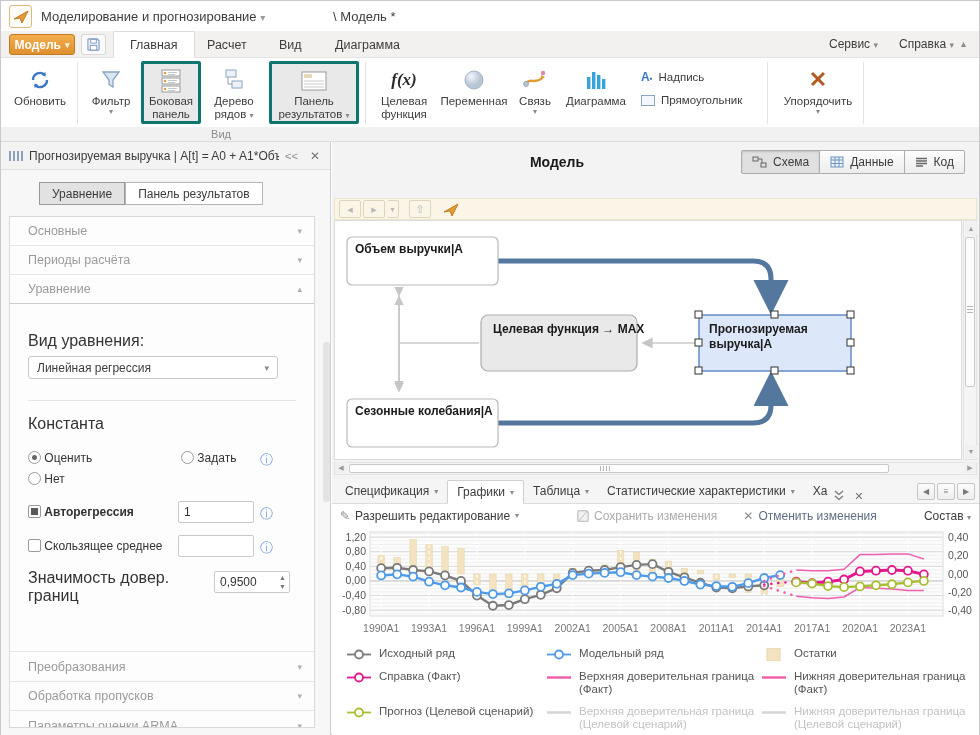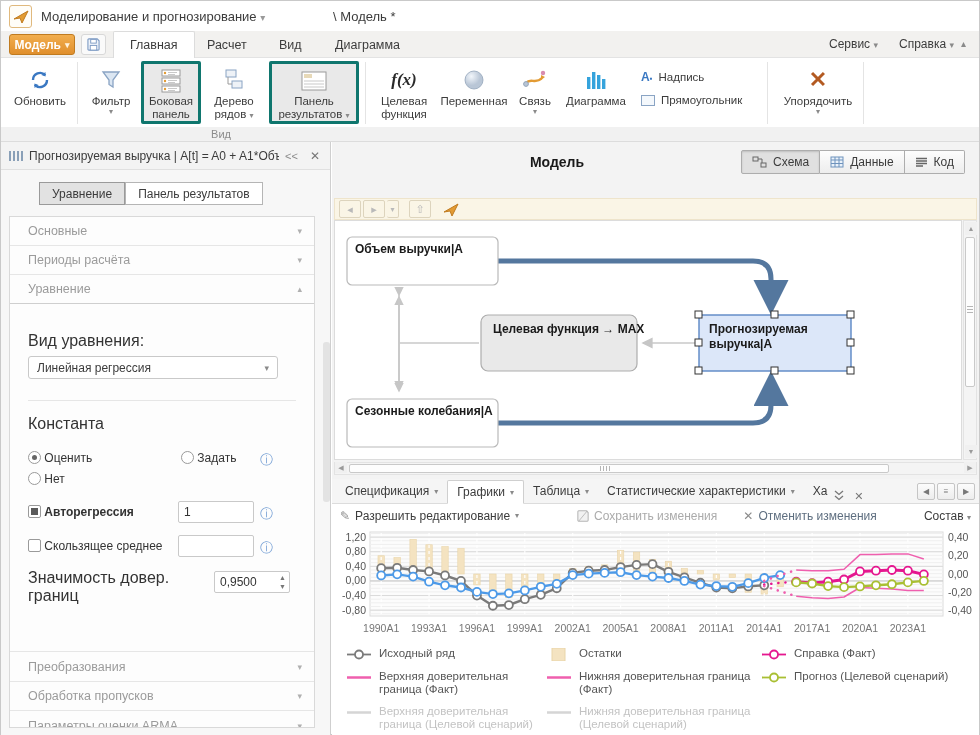--- a/index.html
+++ b/index.html
@@ -677,20 +677,27 @@
     <div id="legend">
         <div class="litem">
           <svg width="26" height="13" class="lmark">
             <line x1="1" x2="25" y1="6.5" y2="6.5" stroke="#7a7a7a" stroke-width="1.8"></line>
             <circle cx="13" cy="6.5" r="4" fill="#fff" stroke="#7a7a7a" stroke-width="1.8"></circle>
           </svg>
           <span>Исходный ряд</span>
         </div>
         <div class="litem">
           <svg width="26" height="13" class="lmark">
+            <line x1="1" x2="25" y1="6.5" y2="6.5" stroke="#4d9ae8" stroke-width="1.8"></line>
+            <circle cx="13" cy="6.5" r="4" fill="#fff" stroke="#4d9ae8" stroke-width="1.8"></circle>
+          </svg>
+          <span>Модельный ряд</span>
+        </div>
+        <div class="litem">
+          <svg width="26" height="13" class="lmark">
             <rect x="6" y="0" width="13" height="13" fill="#f4e3c1" stroke="#e9d5a9"></rect>
           </svg>
           <span>Остатки</span>
         </div>
         <div class="litem">
           <svg width="26" height="13" class="lmark">
             <line x1="1" x2="25" y1="6.5" y2="6.5" stroke="#e5178f" stroke-width="1.8"></line>
             <circle cx="13" cy="6.5" r="4" fill="#fff" stroke="#e5178f" stroke-width="1.8"></circle>
           </svg>
           <span>Справка (Факт)</span>

